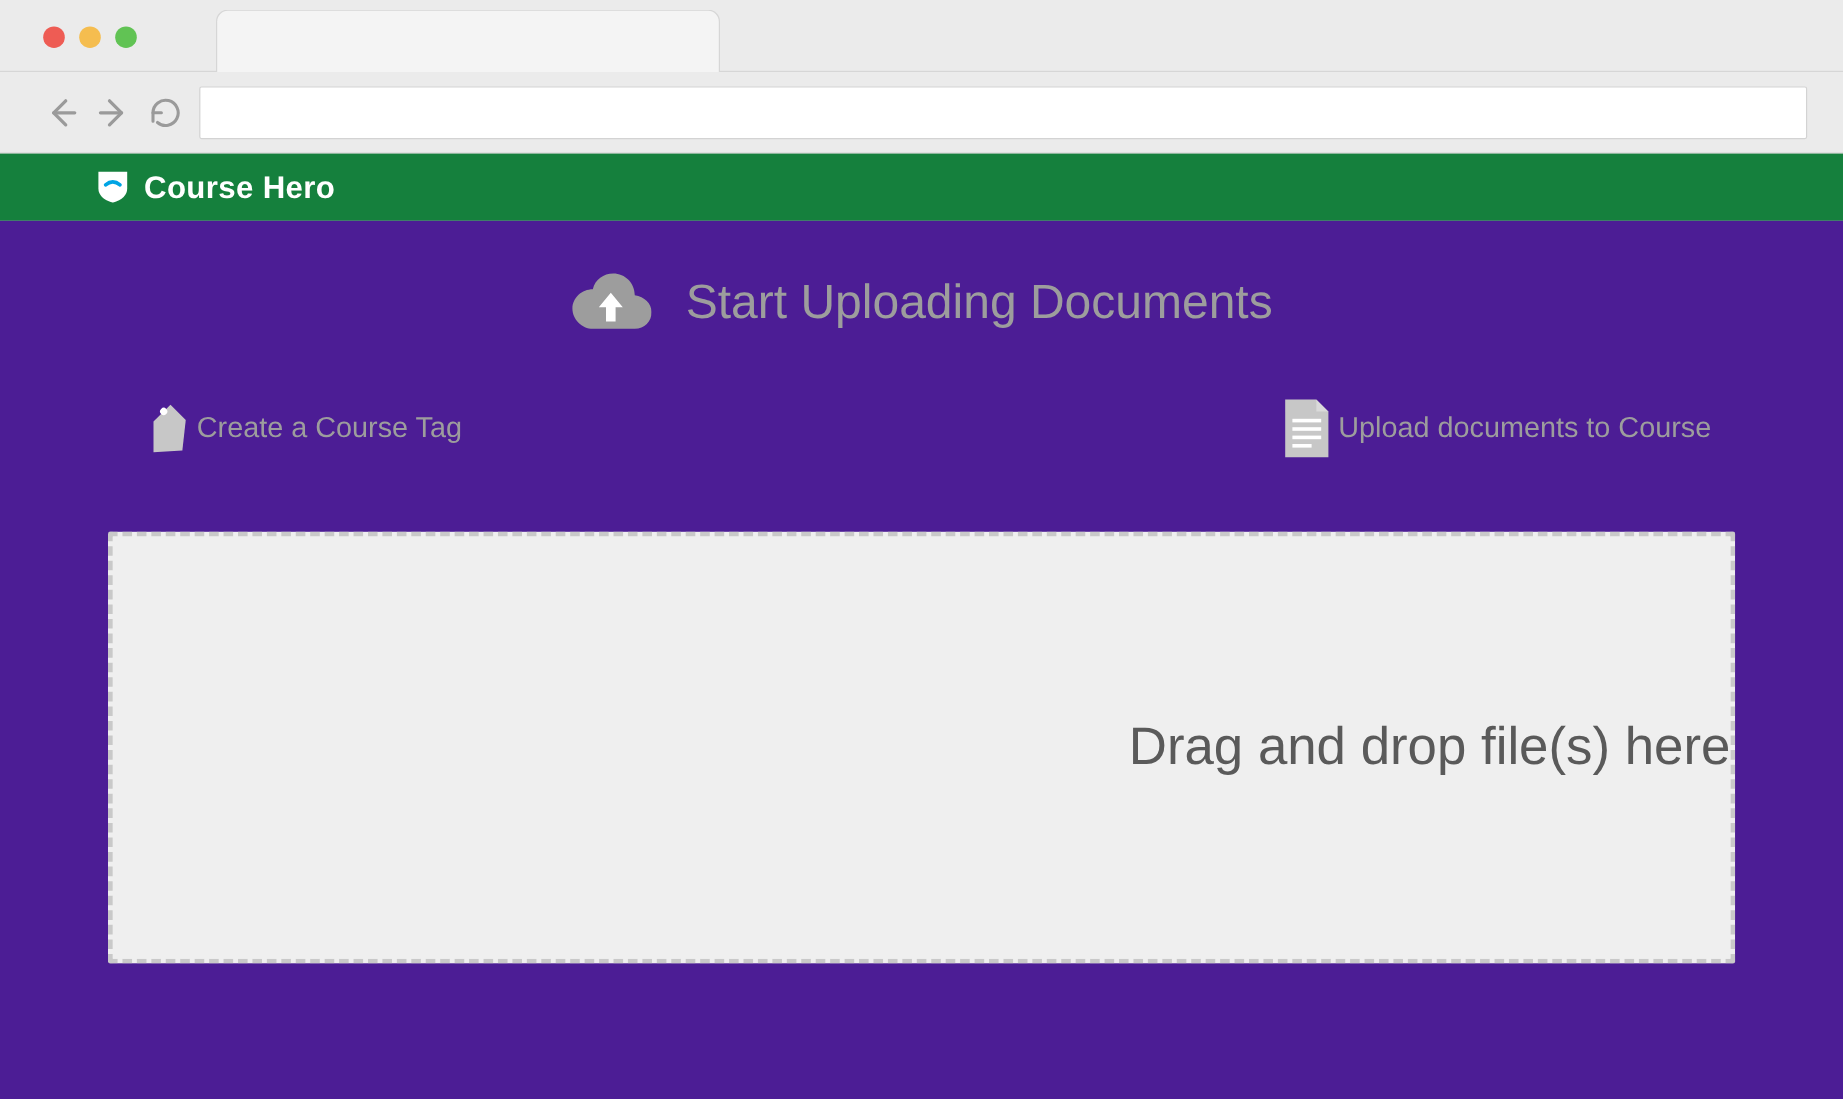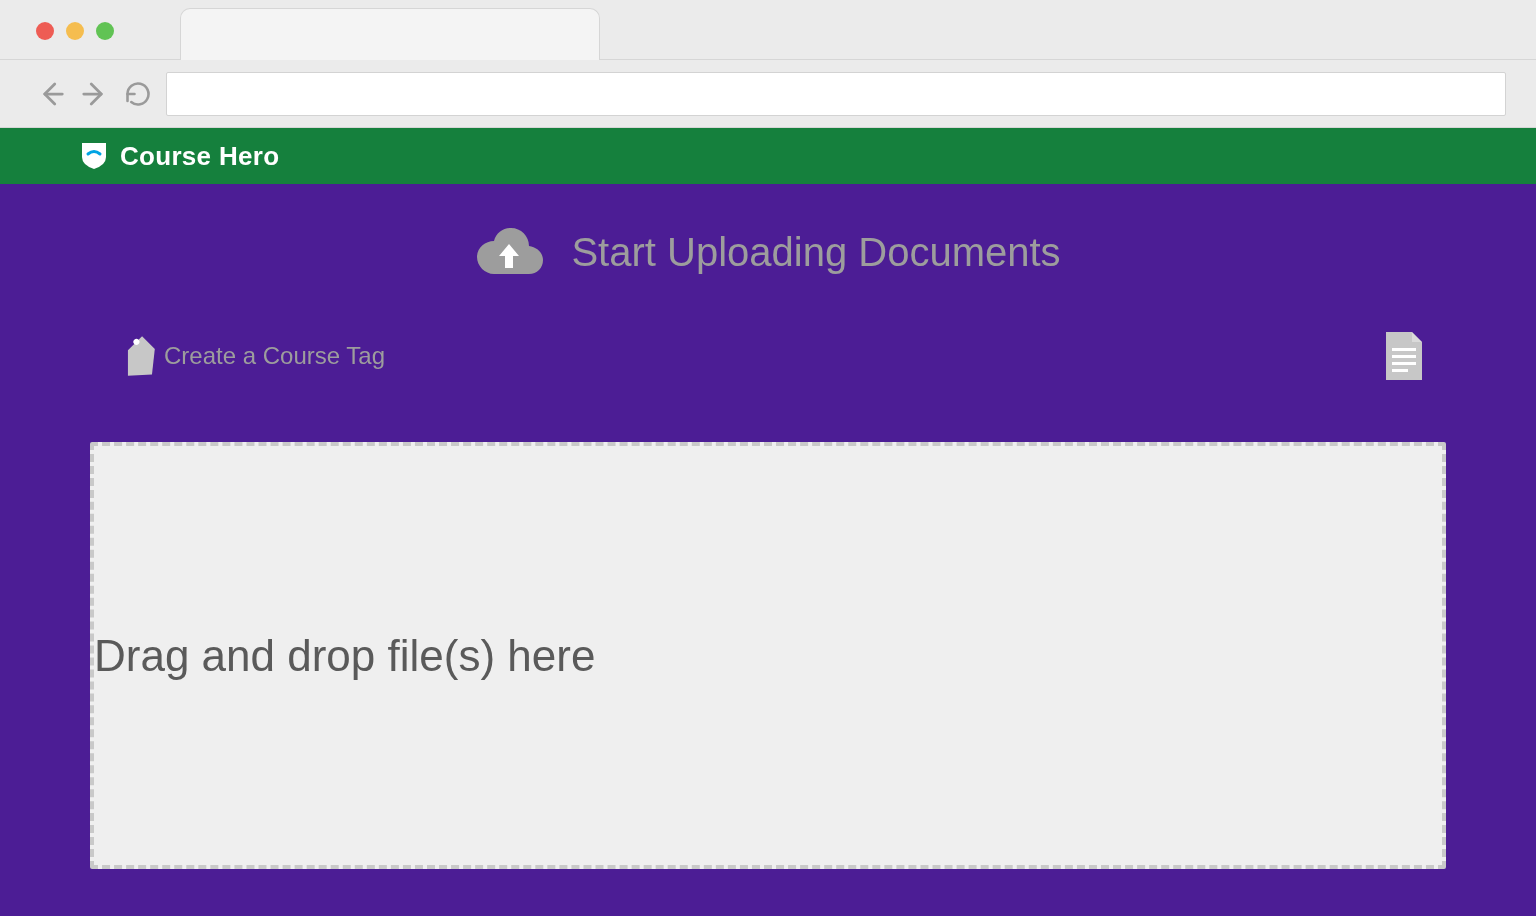--- a/index.html
+++ b/index.html
@@ -134,24 +134,24 @@
     .step-icon {
       color: #c7c7c7;
       display: inline-flex;
       align-items: center;
       justify-content: center;
     }
     
     .dropzone {
       border: 4px dashed #c9c9c9;
       background: #efefef;
-      height: 427px;
-      display: flex;
-      align-items: center;
-      justify-content: flex-start;
+      height: 360px;
+      display: flex;
+      align-items: center;
+      justify-content: flex-end;
       border-radius: 2px;
       margin-top: 48px;
     }
     .dropzone-text {
       color: #5a5a5a;
       font-size: 44px;
       font-weight: 400;
     }
   </style>
 </head>
@@ -226,20 +226,21 @@
       <span class="step-icon">
         <svg width="44" height="52" viewBox="0 0 44 52" fill="currentColor">
           <path d="M4 2 H30 L40 12 V50 H4 Z"></path>
           <path d="M30 2 V12 H40" fill="#ffffff" opacity="0.35"></path>
           <rect x="10" y="18" width="24" height="3" fill="#ffffff"></rect>
           <rect x="10" y="25" width="24" height="3" fill="#ffffff"></rect>
           <rect x="10" y="32" width="24" height="3" fill="#ffffff"></rect>
           <rect x="10" y="39" width="16" height="3" fill="#ffffff"></rect>
         </svg>
       </span>
+      <span class="step-label">Upload documents to Course</span>
     </div>
 
 
   </div>
 
   <div class="dropzone">
     <div class="dropzone-text">Drag and drop file(s) here</div>
   </div>
 
 </div>

